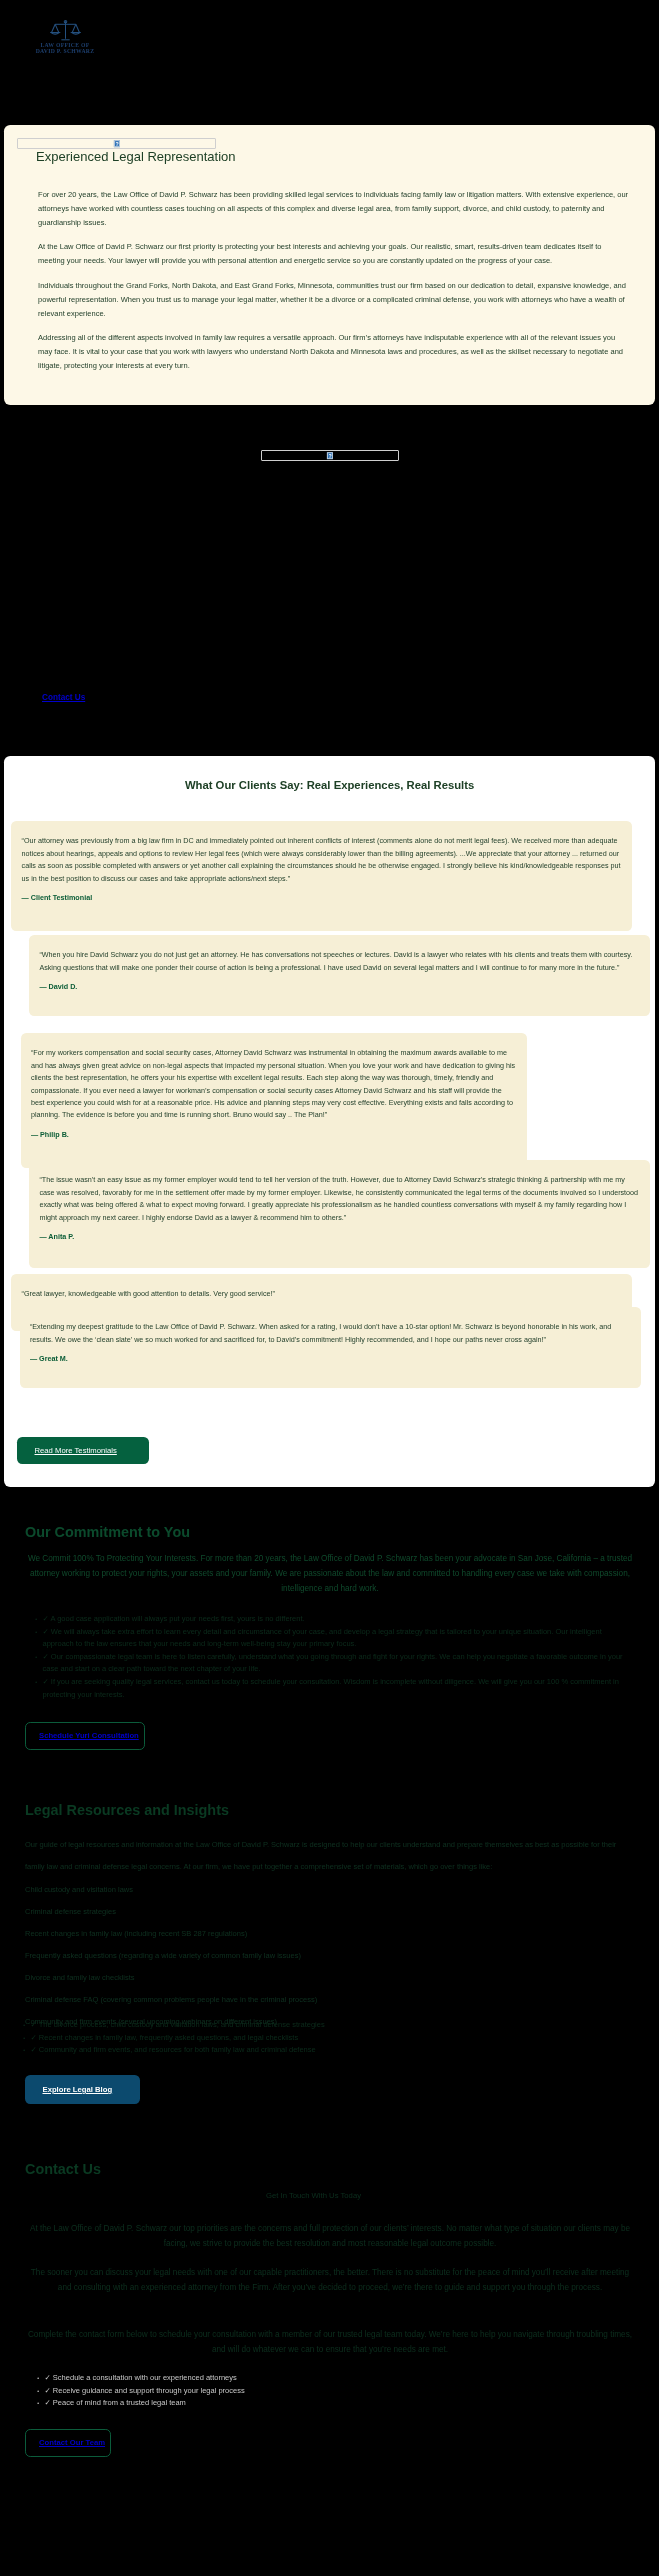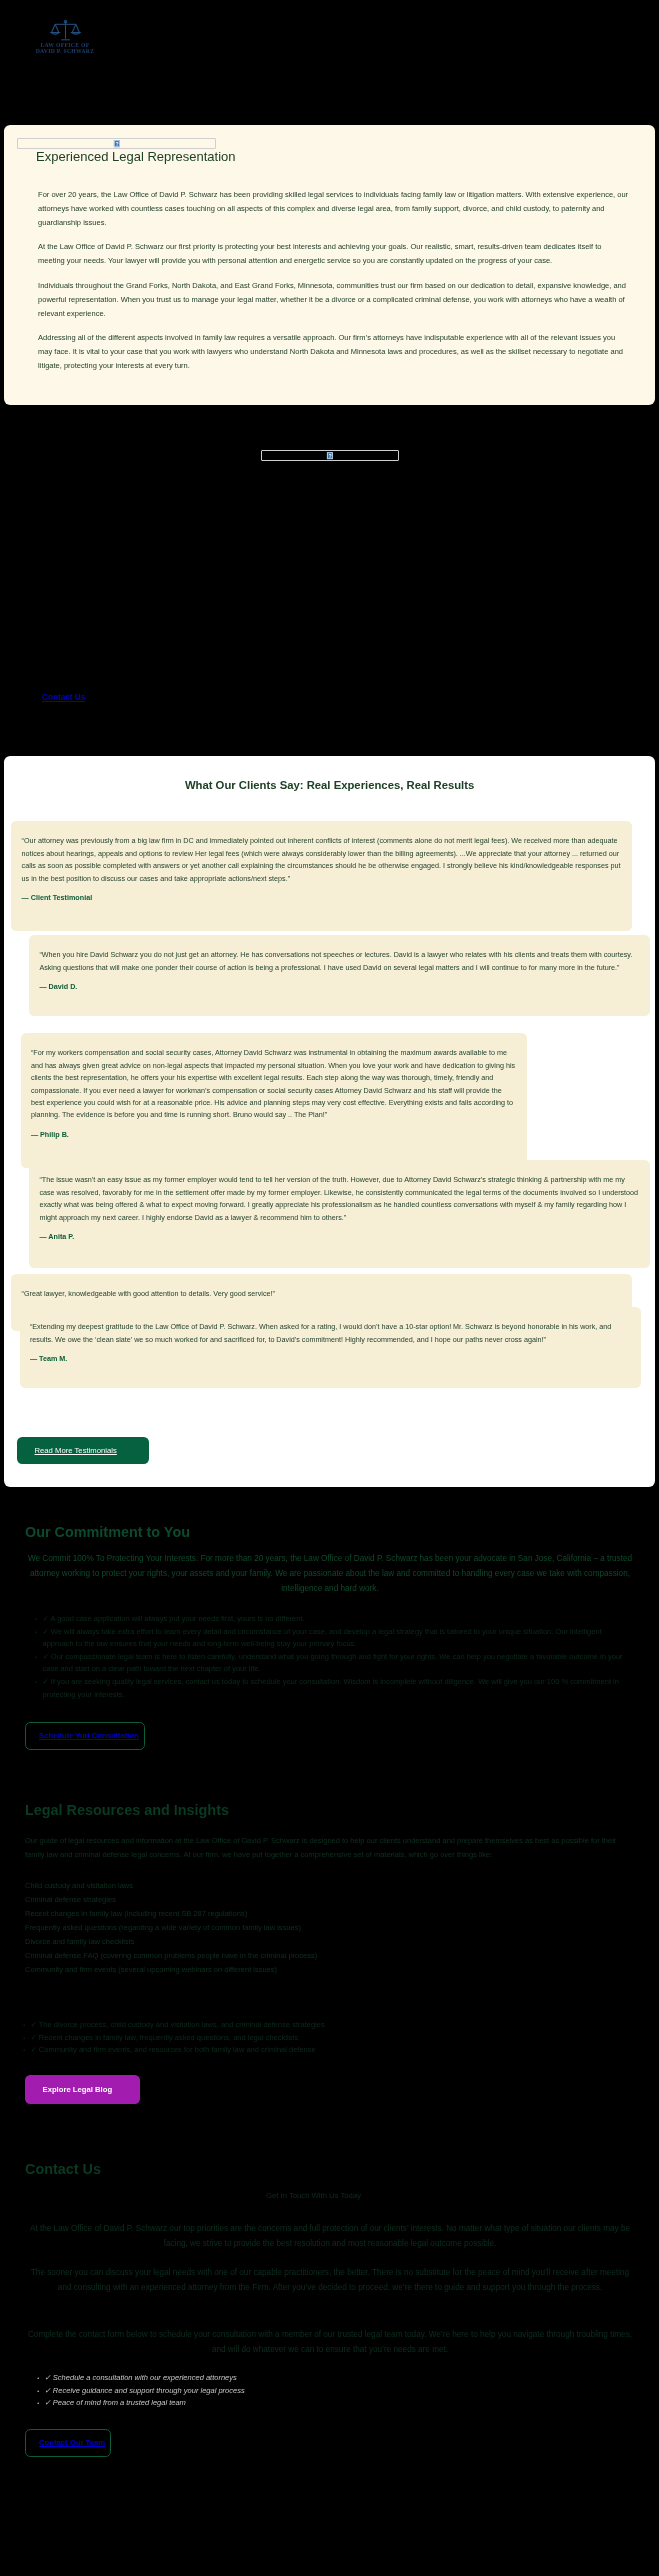--- a/index.html
+++ b/index.html
@@ -22,27 +22,27 @@
 
   .contact-link { position: absolute; left: 42px; top: 693px; font-size: 8.2px; font-weight: bold; color: #0000cc; text-decoration: underline; }
 
   .testimonials { position: absolute; left: 4.1px; top: 756px; width: 651px; height: 731px; background: #fff; border-radius: 6.2px; }
   .t-title { position: absolute; left: 0; right: 0; top: 23px; text-align: center; font-size: 11.3px; color: #1e4026; }
   .t-card { position: absolute; background: #f6efd6; border-radius: 5.2px; padding: 0 10.3px; }
   .t-quote { font-size: 7.2px; line-height: 12.4px; color: #23402b; padding-top: 14.4px; }
   .t-author { font-size: 7.2px; font-weight: bold; color: #0a5c36; margin-top: 8.2px; }
   .read-more { position: absolute; left: 16.5px; top: 1437px; width: 132px; height: 27px; background: #05613f; border-radius: 5.2px; color: #fff; font-weight: normal; font-size: 7.7px; text-decoration: underline; line-height: 27px; padding-left: 18px; }
   .h2dark { position: absolute; font-size: 14.4px; font-weight: bold; color: #0b4a2c; }
-  .dim { color: #0e3120; font-size: 7.5px; line-height: 14px; }
+  .dim { color: #0e3120; font-size: 7.5px; line-height: 22px; }
   .dim2 { color: #0f3a24; font-size: 8.2px; line-height: 15px; text-align: center; }
   .check-list { list-style: none; }
   .check-list li { position: relative; padding-left: 18.5px; font-size: 7.5px; line-height: 12.6px; }
   .check-list li::before { content: "•"; position: absolute; left: 11.3px; font-size: 5.2px; }
   .outline-btn { position: absolute; border: 1px solid #0b5c3b; border-radius: 5.2px; color: #0000cc; text-decoration: underline; font-weight: bold; font-size: 7.7px; }
-  .solid-btn { position: absolute; background: #a21caf; border-radius: 5.2px; color: #fff; font-weight: bold; font-size: 7.7px; }
+  .solid-btn { position: absolute; background: #0c4a6e; border-radius: 5.2px; color: #fff; font-weight: bold; font-size: 7.7px; text-decoration: underline; }
 </style>
 </head>
 <body>
 
 <div class="logo">
   <svg width="31" height="23" viewBox="0 0 60 44">
     <g stroke="#24507f" stroke-width="2" fill="none">
       <line x1="30" y1="4" x2="30" y2="38"></line>
       <line x1="10" y1="10" x2="50" y2="10"></line>
       <circle cx="30" cy="5" r="2.5"></circle>
@@ -101,21 +101,21 @@
     <p class="t-author">— Anita P.</p>
   </div>
 
   <div class="t-card" style="left:7.2px; top:518px; width:621px; height:57px;">
     <p class="t-quote">“Great lawyer, knowledgeable with good attention to details. Very good service!”</p>
     <p class="t-author">— Yuri V.</p>
   </div>
 
   <div class="t-card" style="left:15.5px; top:551px; width:621px; height:81px;">
     <p class="t-quote">“Extending my deepest gratitude to the Law Office of David P. Schwarz. When asked for a rating, I would don’t have a 10-star option! Mr. Schwarz is beyond honorable in his work, and results. We owe the ‘clean slate’ we so much worked for and sacrificed for, to David’s commitment! Highly recommended, and I hope our paths never cross again!”</p>
-    <p class="t-author">— Team M.</p>
+    <p class="t-author">— Great M.</p>
   </div>
 </section>
 <a class="read-more" style="top:1437px;">Read More Testimonials</a>
 
 <section>
   <h2 class="h2dark" style="left:25px; top:1524px;">Our Commitment to You</h2>
   <p class="dim2" style="position:absolute; left:25px; top:1551px; width:610px; color:#0f4a2c;">We Commit 100% To Protecting Your Interests. For more than 20 years, the Law Office of David P. Schwarz has been your advocate in San Jose, California – a trusted attorney working to protect your rights, your assets and your family. We are passionate about the law and committed to handling every case we take with compassion, intelligence and hard work.</p>
   <ul class="check-list" style="position:absolute; left:24px; top:1613px; width:608px; color:#0b2b1b;">
     <li>✓ A good case application will always put your needs first, yours is no different.</li>
     <li>✓ We will always take extra effort to learn every detail and circumstance of your case, and develop a legal strategy that is tailored to your unique situation. Our intelligent approach to the law ensures that your needs and long-term well-being stay your primary focus.</li>
@@ -144,20 +144,20 @@
   </ul>
   <a class="solid-btn" style="left:25px; top:2075px; width:115px; height:29px; line-height:29px; padding-left:17.5px;">Explore Legal Blog</a>
 </section>
 
 <section>
   <h2 class="h2dark" style="left:25px; top:2161px; color:#0a3a22;">Contact Us</h2>
   <p style="position:absolute; left:0; width:627px; top:2191px; text-align:center; font-size:7.7px; color:#0c2f1e;">Get In Touch With Us Today</p>
   <p class="dim2" style="position:absolute; left:25px; top:2221px; width:610px; color:#0c2f1e;">At the Law Office of David P. Schwarz our top priorities are the concerns and full protection of our clients’ interests. No matter what type of situation our clients may be facing, we strive to provide the best resolution and most reasonable legal outcome possible.</p>
   <p class="dim2" style="position:absolute; left:25px; top:2265px; width:610px; color:#0c2f1e;">The sooner you can discuss your legal needs with one of our capable practitioners, the better. There is no substitute for the peace of mind you’ll receive after meeting and consulting with an experienced attorney from the Firm. After you’ve decided to proceed, we’re there to guide and support you through the process.</p>
   <p class="dim2" style="position:absolute; left:25px; top:2327px; width:610px; color:#0c2f1e;">Complete the contact form below to schedule your consultation with a member of our trusted legal team today. We’re here to help you navigate through troubling times, and will do whatever we can to ensure that you’re needs are met.</p>
-  <ul class="check-list" style="position:absolute; left:26px; top:2372px; width:608px; color:#c8c8c8;font-style:italic;">
+  <ul class="check-list" style="position:absolute; left:26px; top:2372px; width:608px; color:#c8c8c8;">
     <li>✓ Schedule a consultation with our experienced attorneys</li>
     <li>✓ Receive guidance and support through your legal process</li>
     <li>✓ Peace of mind from a trusted legal team</li>
   </ul>
   <a class="outline-btn" style="left:25px; top:2429px; width:86px; height:28px; line-height:26px; padding-left:13px;">Contact Our Team</a>
 </section>
 
 
 </body></html>

